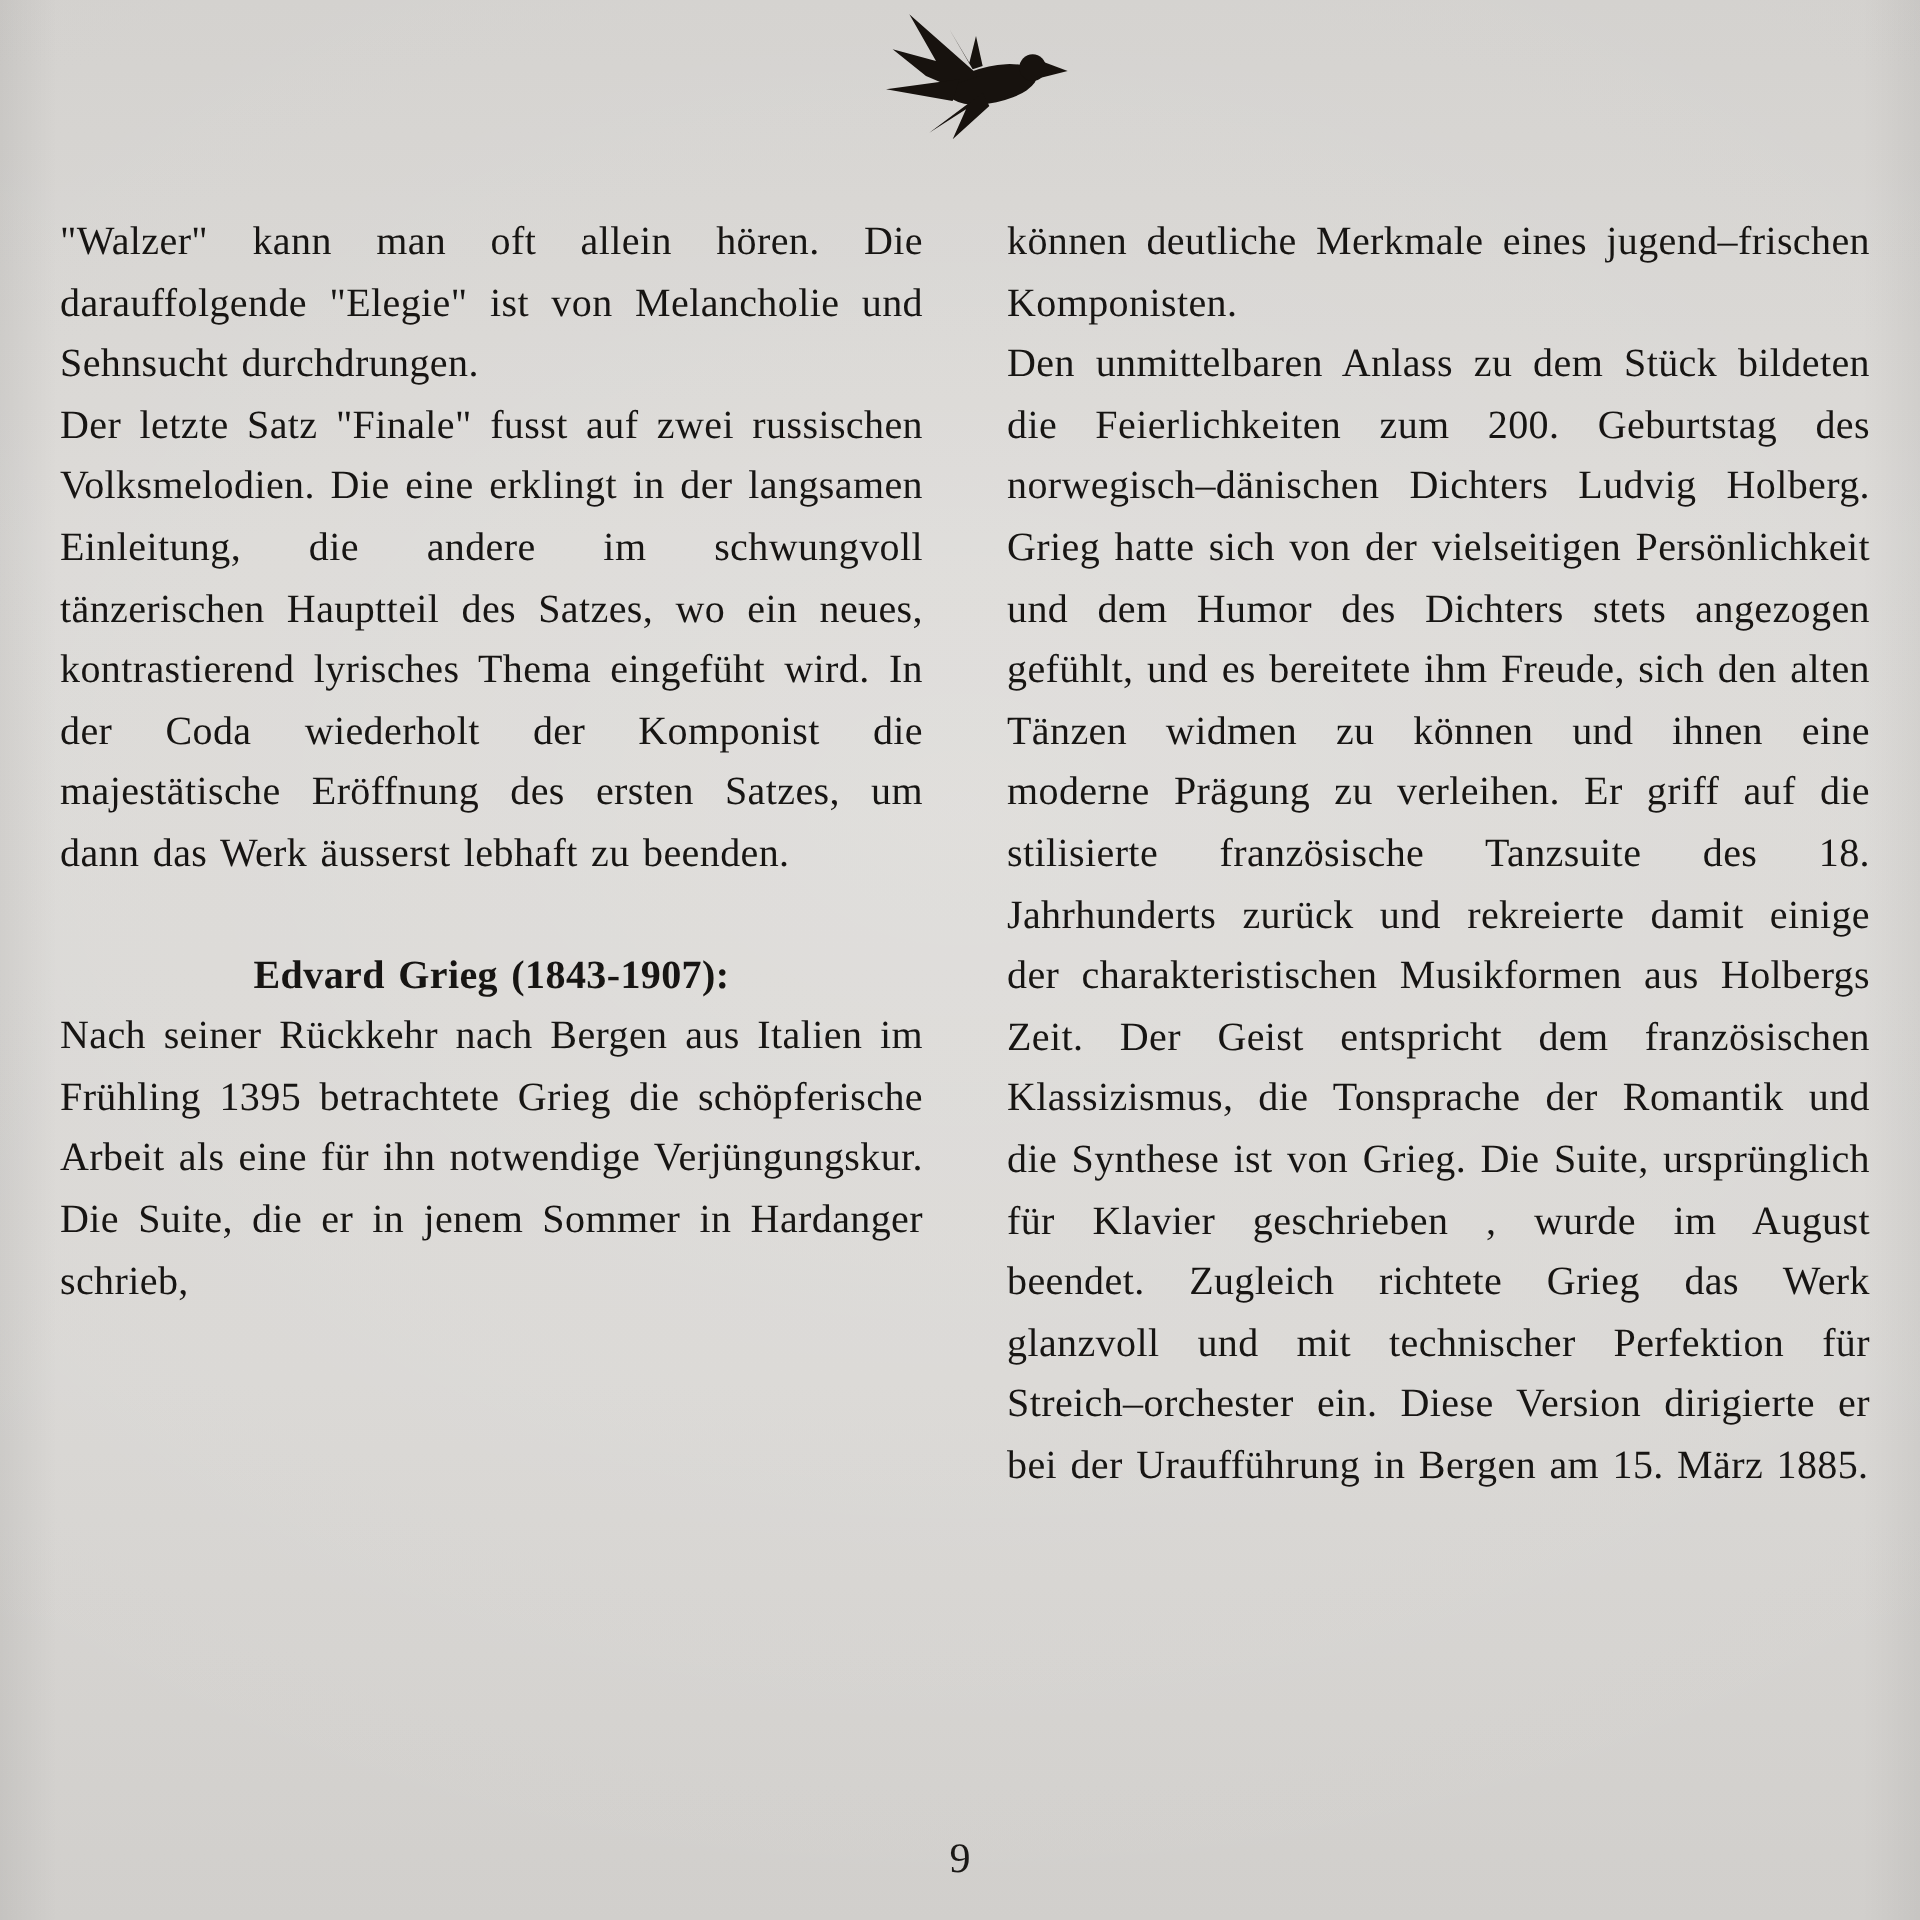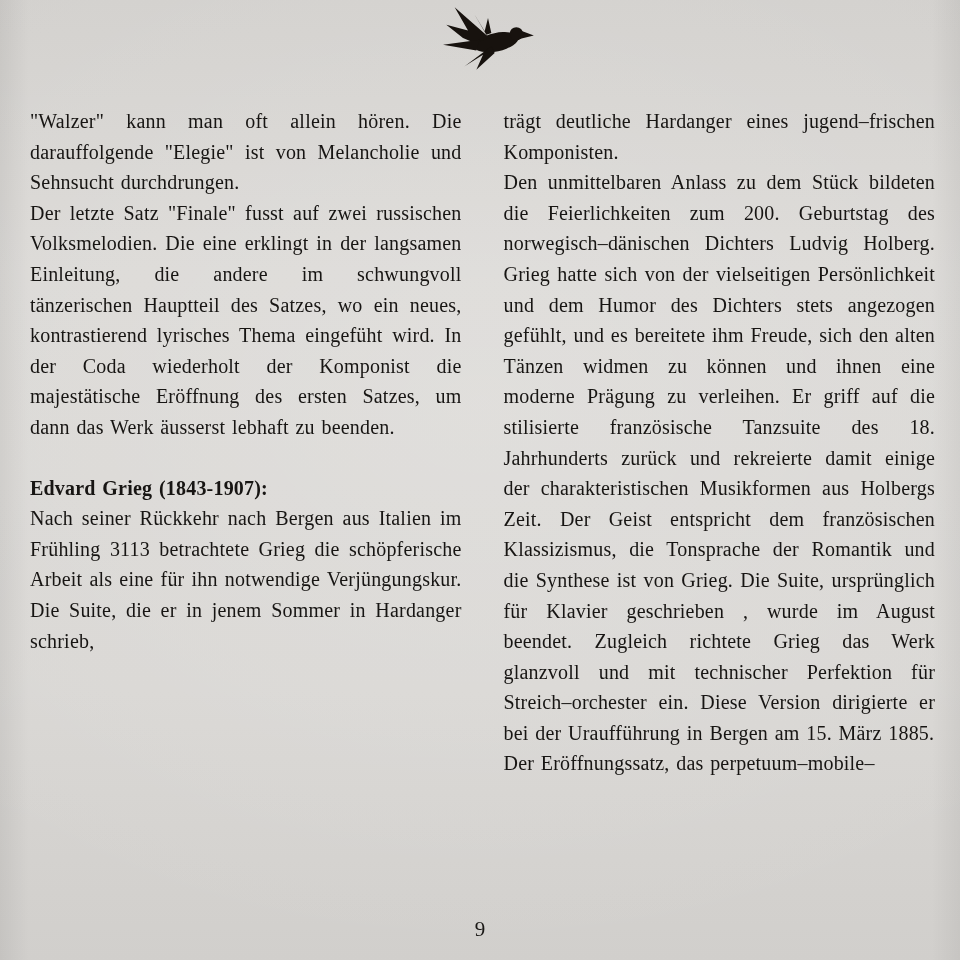--- a/index.html
+++ b/index.html
@@ -46,21 +46,21 @@
   .col p {
     margin: 0;
     font-size: 20px;
     line-height: 30.6px;
     text-align: justify;
     letter-spacing: 0.2px;
     word-spacing: 1.5px;
   }
   .col p.heading {
     font-weight: bold;
-    text-align: left;
+    text-align: center;
   }
   .col p.heading-first {
     margin-top: 30px;
   }
   .page-number {
     position: absolute;
     bottom: 18px;
     left: 0;
     width: 100%;
     text-align: center;
@@ -86,26 +86,25 @@
       </g>
     </svg>
   </div>
 
   <div class="columns">
 
     <div class="col">
       <p>"Walzer" kann man oft allein hören.  Die darauffolgende "Elegie" ist von Melancholie und Sehnsucht durchdrungen.</p>
       <p>Der letzte Satz "Finale" fusst auf zwei russischen Volksmelodien.  Die eine erklingt in der langsamen Einleitung, die andere im schwungvoll tänzerischen Hauptteil des Satzes, wo ein neues, kontrastierend lyrisches Thema eingefüht wird.  In der Coda wiederholt der Komponist die majestätische Eröffnung des ersten Satzes, um dann das Werk äusserst lebhaft zu beenden.</p>
       <p class="heading heading-first">Edvard Grieg (1843-1907):</p>
-      <p>Nach seiner Rückkehr nach Bergen aus Italien im Frühling 3113 betrachtete Grieg die schöpferische Arbeit als eine für ihn notwendige Verjüngungskur.  Die Suite, die er in jenem Sommer in Hardanger schrieb,</p>
+      <p>Nach seiner Rückkehr nach Bergen aus Italien im Frühling 1395 betrachtete Grieg die schöpferische Arbeit als eine für ihn notwendige Verjüngungskur.  Die Suite, die er in jenem Sommer in Hardanger schrieb,</p>
     </div>
 
     <div class="col">
-      <p>trägt deutliche Hardanger eines jugend–frischen Komponisten.</p>
+      <p>können deutliche Merkmale eines jugend–frischen Komponisten.</p>
       <p>Den unmittelbaren Anlass zu dem Stück bildeten die Feierlichkeiten zum 200. Geburtstag des norwegisch–dänischen Dichters Ludvig Holberg. Grieg hatte sich von der vielseitigen Persönlichkeit und dem Humor des Dichters stets angezogen gefühlt, und es bereitete ihm Freude, sich den alten Tänzen widmen zu können und ihnen eine moderne Prägung zu verleihen.  Er griff auf die stilisierte französische Tanzsuite des 18. Jahrhunderts zurück und rekreierte damit einige der charakteristischen Musikformen aus Holbergs Zeit.  Der Geist entspricht dem französischen Klassizismus, die Tonsprache der Romantik und die Synthese ist von Grieg.  Die Suite, ursprünglich für Klavier geschrieben , wurde im August beendet.  Zugleich richtete Grieg das Werk glanzvoll und mit technischer Perfektion für Streich–orchester ein.  Diese Version dirigierte er bei der Uraufführung  in Bergen am 15. März 1885.</p>
-      <p>Der Eröffnungssatz, das perpetuum–mobile–</p>
     </div>
 
   </div>
 
   <div class="page-number">9</div>
 
 </div>
 
 </body></html>

